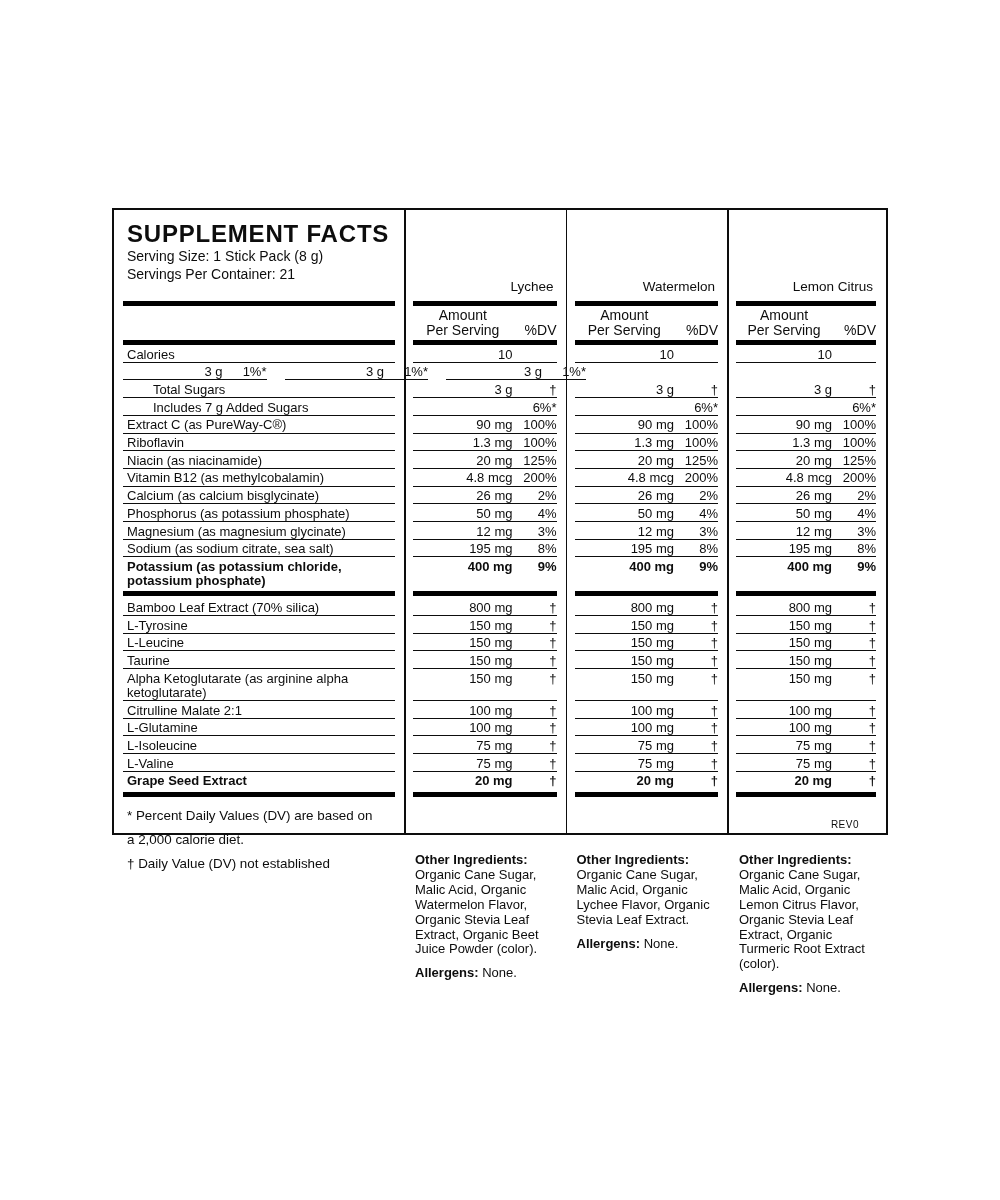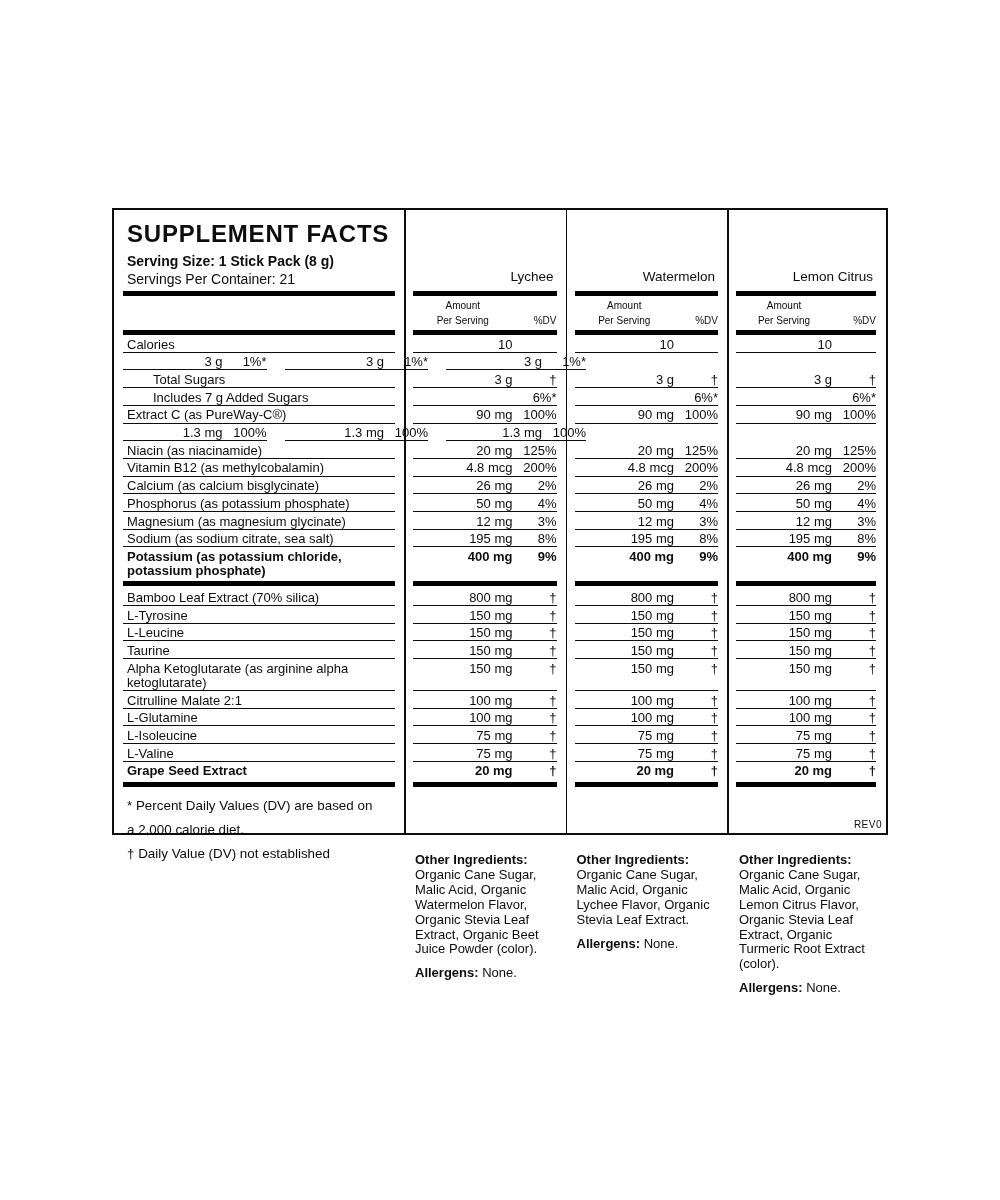--- a/index.html
+++ b/index.html
@@ -14,36 +14,36 @@
   }
   .facts-inner{display:flex;flex-direction:column;height:100%;position:relative;}
   .vline{position:absolute;top:0;bottom:0;width:1.5px;background:#0d0d0d;z-index:3;}
   .vl1{left:290px}.vl2{left:451.5px}.vl3{left:613px}
 
   .frow{display:flex;}
   .fcell{box-sizing:border-box;padding:0 9px;display:flex;flex-direction:column;}
   .c0{width:290px}.c1{width:161.5px}.c2{width:161.5px}.c3{width:158px}
 
   
-  .rowA{height:80px;flex:none;border-radius:27px;}
+  .rowA{height:90px;flex:none;border-radius:27px;}
   .hd-label{padding:10px 9px 0 13px;}
   .title{font-size:24px;font-weight:700;letter-spacing:0.8px;line-height:27px;white-space:nowrap;}
   .serving{font-size:14px;line-height:18px;}
-  .serving.first{margin-top:5px;font-weight:bold;}
+  .serving.first{}
   .flavor-name{margin-top:auto;text-align:right;font-size:13.5px;line-height:16px;padding-bottom:5px;padding-right:3px;}
 
   
   .barrow{flex:none;}
   .bar{height:5px;background:#000;}
   .h6{height:6px}.h6 .bar{margin:0.5px 0;}
   .h10{height:10px}.h10 .bar{margin:2.5px 0;}
 
   
   .rowC{height:33px;flex:none;}
-  .vhdr{display:grid;grid-template-columns:1fr 44px;font-size:10px;line-height:15px;padding-top:2px;}
+  .vhdr{display:grid;grid-template-columns:1fr 44px;font-size:14px;line-height:15px;padding-top:2px;}
   .vhdr .a{grid-column:1;grid-row:1;text-align:center;}
   .vhdr .b{grid-column:1;grid-row:2;text-align:center;}
   .vhdr .d{grid-column:2;grid-row:2;text-align:right;}
 
   
   .fline{
     flex:1;border-bottom:1.5px solid #0d0d0d;box-sizing:border-box;
     display:flex;align-items:flex-start;padding-top:2.5px;
     font-size:13px;line-height:14.2px;min-height:17.5px;
   }
@@ -51,21 +51,21 @@
   .ind .fline.lbl{padding-left:30px;}
   .fline.val{justify-content:flex-end;}
   .amt{flex:1;text-align:right;}
   .dv{width:44px;text-align:right;}
   .drow.last .fline{border-bottom:none;font-weight:bold;}
 
   
   .footer{flex:1;}
   .footnotes{padding:5px 19px 0 13px;font-size:13.4px;line-height:24px;}
   .footnotes > div{width:250px;}
-  .rev{position:absolute;right:4px;bottom:3px;font-size:10px;letter-spacing:0.5px;z-index:4;}
+  .rev{position:absolute;right:27px;bottom:3px;font-size:10px;letter-spacing:0.5px;z-index:4;}
 
   
   .ingredients{position:absolute;left:112px;top:853px;width:776px;display:flex;}
   .ing-spacer{width:292px;flex:none;}
   .ing-col{width:161.5px;flex:none;box-sizing:border-box;padding:0 14px 0 11px;
     font-size:13px;line-height:14.9px;}
   .ing-col.cc3{width:158px;padding:0 13px 0 12px;}
   .oi-head{font-weight:700;}
   .oi-allerg{margin-top:9px;}
   .oi-head-inline{font-weight:700;}
@@ -266,20 +266,25 @@
             </div>
           </div>
           <div class="fcell c3">
             <div class="fline val">
               <span class="amt">90 mg</span>
               <span class="dv">100%</span>
             </div>
           </div>
         </div>
         <div class="frow drow">
+          <div class="fcell c0">
+            <div class="fline lbl">
+              <span>Riboflavin</span>
+            </div>
+          </div>
           <div class="fcell c1">
             <div class="fline val">
               <span class="amt">1.3 mg</span>
               <span class="dv">100%</span>
             </div>
           </div>
           <div class="fcell c2">
             <div class="fline val">
               <span class="amt">1.3 mg</span>
               <span class="dv">100%</span>

